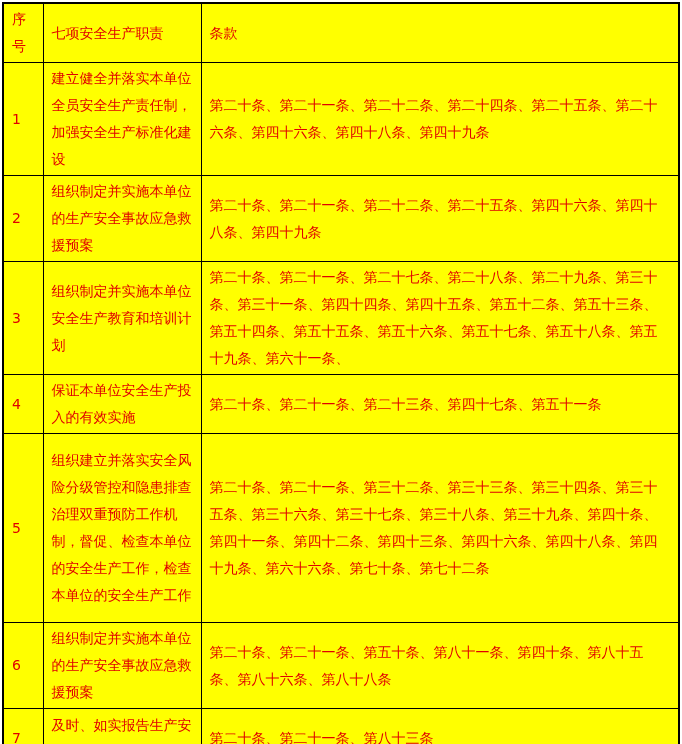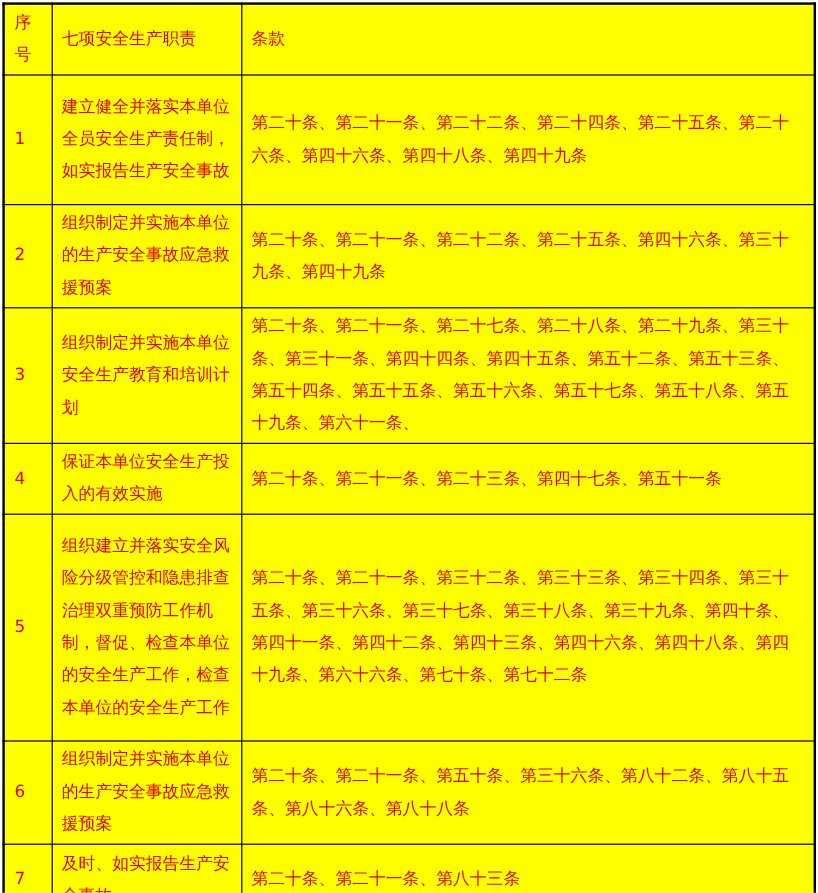--- a/index.html
+++ b/index.html
@@ -61,47 +61,47 @@
     <thead>
       <tr class="hdr">
         <th class="num-cell">序号</th>
         <th>七项安全生产职责</th>
         <th>条款</th>
       </tr>
     </thead>
     <tbody>
       <tr class="row-1">
         <td class="num-cell">1</td>
-        <td>建立健全并落实本单位全员安全生产责任制，如实报告生产安全事故</td>
+        <td>建立健全并落实本单位全员安全生产责任制，加强安全生产标准化建设</td>
         <td>第二十条、第二十一条、第二十二条、第二十四条、第二十五条、第二十六条、第四十六条、第四十八条、第四十九条</td>
       </tr>
       <tr class="row-2">
         <td class="num-cell">2</td>
         <td>组织制定并实施本单位的生产安全事故应急救援预案</td>
-        <td>第二十条、第二十一条、第二十二条、第二十五条、第四十六条、第三十九条、第四十九条</td>
+        <td>第二十条、第二十一条、第二十二条、第二十五条、第四十六条、第四十八条、第四十九条</td>
       </tr>
       <tr class="row-3">
         <td class="num-cell">3</td>
         <td>组织制定并实施本单位安全生产教育和培训计划</td>
         <td>第二十条、第二十一条、第二十七条、第二十八条、第二十九条、第三十条、第三十一条、第四十四条、第四十五条、第五十二条、第五十三条、第五十四条、第五十五条、第五十六条、第五十七条、第五十八条、第五十九条、第六十一条、</td>
       </tr>
       <tr class="row-4">
         <td class="num-cell">4</td>
         <td>保证本单位安全生产投入的有效实施</td>
         <td>第二十条、第二十一条、第二十三条、第四十七条、第五十一条</td>
       </tr>
       <tr class="row-5">
         <td class="num-cell">5</td>
         <td>组织建立并落实安全风险分级管控和隐患排查治理双重预防工作机制，督促、检查本单位的安全生产工作，检查本单位的安全生产工作</td>
         <td>第二十条、第二十一条、第三十二条、第三十三条、第三十四条、第三十五条、第三十六条、第三十七条、第三十八条、第三十九条、第四十条、第四十一条、第四十二条、第四十三条、第四十六条、第四十八条、第四十九条、第六十六条、第七十条、第七十二条</td>
       </tr>
       <tr class="row-6">
         <td class="num-cell">6</td>
         <td>组织制定并实施本单位的生产安全事故应急救援预案</td>
-        <td>第二十条、第二十一条、第五十条、第三十六条、第八十二条、第八十五条、第八十六条、第八十八条</td>
+        <td>第二十条、第二十一条、第五十条、第八十一条、第四十条、第八十五条、第八十六条、第八十八条</td>
       </tr>
       <tr class="row-7">
         <td class="num-cell">7</td>
         <td>及时、如实报告生产安全事故</td>
         <td>第二十条、第二十一条、第八十三条</td>
       </tr>
     </tbody>
   </table>
 </div>
 

